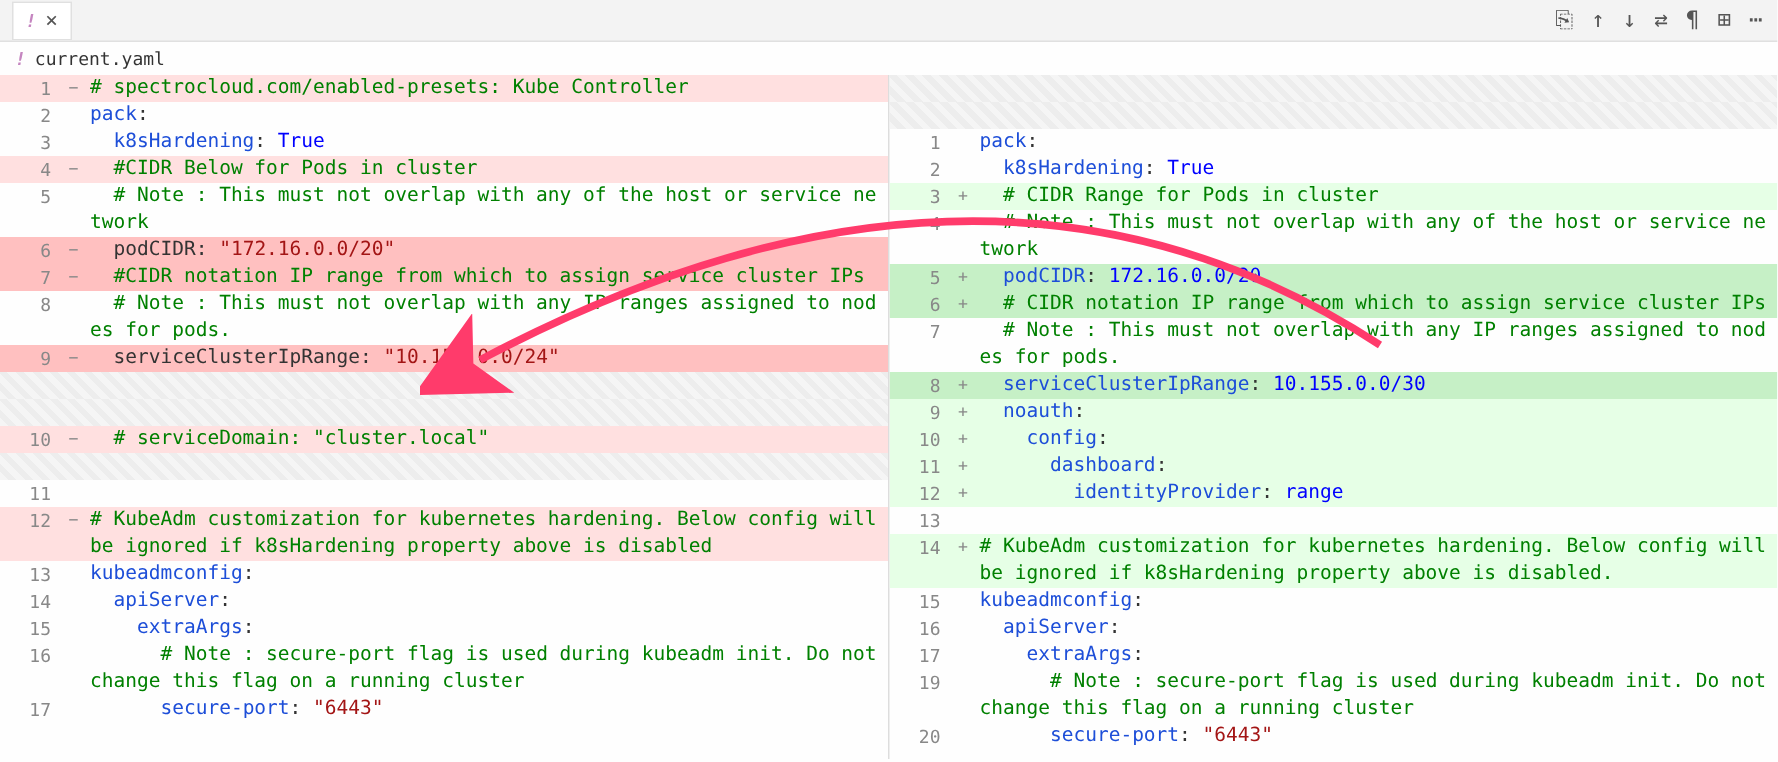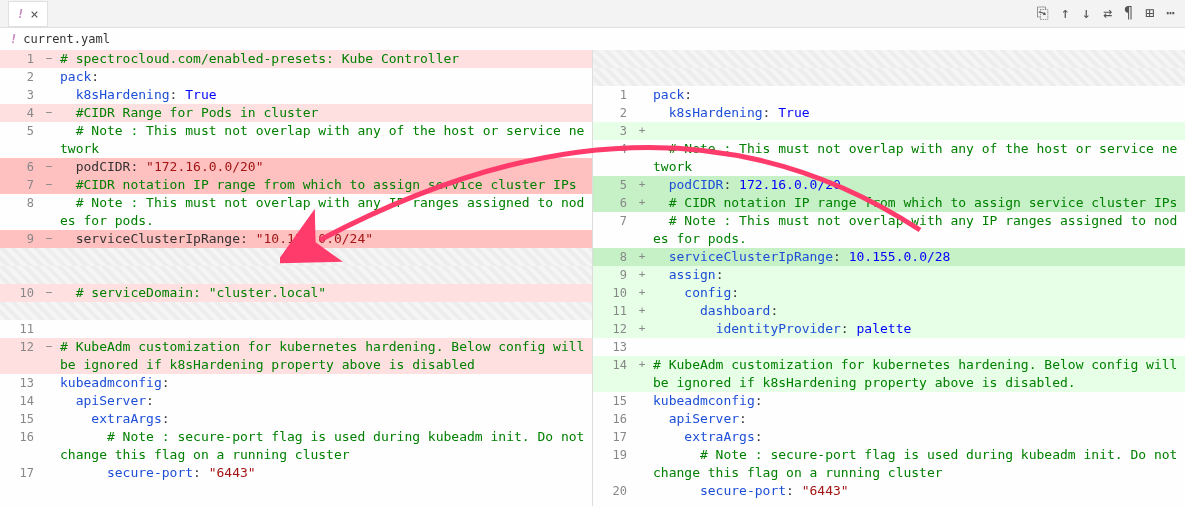--- a/index.html
+++ b/index.html
@@ -122,21 +122,21 @@
 <div class="sub-header">
   <span class="yaml-icon">!</span>
   <span>current.yaml</span>
 </div>
 
 <div class="diff-body">
   <div class="pane pane-left" id="left-pane">
       <div class="line bg-del"><div class="gutter">1</div><div class="marker">−</div><div class="code"><span class="c-comment"># spectrocloud.com/enabled-presets: Kube Controller</span></div></div>
       <div class="line "><div class="gutter">2</div><div class="marker"></div><div class="code"><span class="c-key">pack</span><span class="c-punc">:</span></div></div>
       <div class="line "><div class="gutter">3</div><div class="marker"></div><div class="code"><span>  </span><span class="c-key">k8sHardening</span><span class="c-punc">: </span><span class="c-bool">True</span></div></div>
-      <div class="line bg-del"><div class="gutter">4</div><div class="marker">−</div><div class="code"><span>  </span><span class="c-comment">#CIDR Range for Pods in cluster</span></div></div>
+      <div class="line bg-del"><div class="gutter">4</div><div class="marker">−</div><div class="code"><span>  </span><span class="c-comment">#CIDR Below for Pods in cluster</span></div></div>
       <div class="line "><div class="gutter">5</div><div class="marker"></div><div class="code"><span>  </span><span class="c-comment"># Note : This must not overlap with any of the host or service network</span></div></div>
       <div class="line bg-del-strong"><div class="gutter">6</div><div class="marker">−</div><div class="code"><span>  </span><span class="c-key-r">podCIDR</span><span class="c-punc">: </span><span class="c-string">"172.16.0.0/20"</span></div></div>
       <div class="line bg-del-strong"><div class="gutter">7</div><div class="marker">−</div><div class="code"><span>  </span><span class="c-comment">#CIDR notation IP range from which to assign service cluster IPs</span></div></div>
       <div class="line "><div class="gutter">8</div><div class="marker"></div><div class="code"><span>  </span><span class="c-comment"># Note : This must not overlap with any IP ranges assigned to nodes for pods.</span></div></div>
       <div class="line bg-del-strong"><div class="gutter">9</div><div class="marker">−</div><div class="code"><span>  </span><span class="c-key-r">serviceClusterIpRange</span><span class="c-punc">: </span><span class="c-string">"10.155.0.0/24"</span></div></div>
       <div class="line bg-hatch-del"><div class="gutter"></div><div class="marker"></div><div class="code"><span> </span></div></div>
       <div class="line bg-hatch-del"><div class="gutter"></div><div class="marker"></div><div class="code"><span> </span></div></div>
       <div class="line bg-del"><div class="gutter">10</div><div class="marker">−</div><div class="code"><span>  </span><span class="c-comment"># serviceDomain: "cluster.local"</span></div></div>
       <div class="line bg-hatch-del"><div class="gutter"></div><div class="marker"></div><div class="code"><span> </span></div></div>
       <div class="line "><div class="gutter">11</div><div class="marker"></div><div class="code"><span></span></div></div>
@@ -145,30 +145,30 @@
       <div class="line "><div class="gutter">14</div><div class="marker"></div><div class="code"><span>  </span><span class="c-key">apiServer</span><span class="c-punc">:</span></div></div>
       <div class="line "><div class="gutter">15</div><div class="marker"></div><div class="code"><span>    </span><span class="c-key">extraArgs</span><span class="c-punc">:</span></div></div>
       <div class="line "><div class="gutter">16</div><div class="marker"></div><div class="code"><span>      </span><span class="c-comment"># Note : secure-port flag is used during kubeadm init. Do not change this flag on a running cluster</span></div></div>
       <div class="line "><div class="gutter">17</div><div class="marker"></div><div class="code"><span>      </span><span class="c-key">secure-port</span><span class="c-punc">: </span><span class="c-string">"6443"</span></div></div>
     </div>
   <div class="pane" id="right-pane">
       <div class="line bg-hatch-add"><div class="gutter"></div><div class="marker"></div><div class="code"><span> </span></div></div>
       <div class="line bg-hatch-add"><div class="gutter"></div><div class="marker"></div><div class="code"><span> </span></div></div>
       <div class="line "><div class="gutter">1</div><div class="marker"></div><div class="code"><span class="c-key">pack</span><span class="c-punc">:</span></div></div>
       <div class="line "><div class="gutter">2</div><div class="marker"></div><div class="code"><span>  </span><span class="c-key">k8sHardening</span><span class="c-punc">: </span><span class="c-bool">True</span></div></div>
-      <div class="line bg-add"><div class="gutter">3</div><div class="marker">+</div><div class="code"><span>  </span></div></div>
+      <div class="line bg-add"><div class="gutter">3</div><div class="marker">+</div><div class="code"><span>  </span><span class="c-comment"># CIDR Range for Pods in cluster</span></div></div>
       <div class="line "><div class="gutter">4</div><div class="marker"></div><div class="code"><span>  </span><span class="c-comment"># Note : This must not overlap with any of the host or service network</span></div></div>
       <div class="line bg-add-strong"><div class="gutter">5</div><div class="marker">+</div><div class="code"><span>  </span><span class="c-key">podCIDR</span><span class="c-punc">: </span><span class="c-bool">172.16.0.0/20</span></div></div>
       <div class="line bg-add-strong"><div class="gutter">6</div><div class="marker">+</div><div class="code"><span>  </span><span class="c-comment"># CIDR notation IP range from which to assign service cluster IPs</span></div></div>
       <div class="line "><div class="gutter">7</div><div class="marker"></div><div class="code"><span>  </span><span class="c-comment"># Note : This must not overlap with any IP ranges assigned to nodes for pods.</span></div></div>
-      <div class="line bg-add-strong"><div class="gutter">8</div><div class="marker">+</div><div class="code"><span>  </span><span class="c-key">serviceClusterIpRange</span><span class="c-punc">: </span><span class="c-bool">10.155.0.0/28</span></div></div>
-      <div class="line bg-add"><div class="gutter">9</div><div class="marker">+</div><div class="code"><span>  </span><span class="c-key">assign</span><span class="c-punc">:</span></div></div>
+      <div class="line bg-add-strong"><div class="gutter">8</div><div class="marker">+</div><div class="code"><span>  </span><span class="c-key">serviceClusterIpRange</span><span class="c-punc">: </span><span class="c-bool">10.155.0.0/30</span></div></div>
+      <div class="line bg-add"><div class="gutter">9</div><div class="marker">+</div><div class="code"><span>  </span><span class="c-key">noauth</span><span class="c-punc">:</span></div></div>
       <div class="line bg-add"><div class="gutter">10</div><div class="marker">+</div><div class="code"><span>    </span><span class="c-key">config</span><span class="c-punc">:</span></div></div>
       <div class="line bg-add"><div class="gutter">11</div><div class="marker">+</div><div class="code"><span>      </span><span class="c-key">dashboard</span><span class="c-punc">:</span></div></div>
-      <div class="line bg-add"><div class="gutter">12</div><div class="marker">+</div><div class="code"><span>        </span><span class="c-key">identityProvider</span><span class="c-punc">: </span><span class="c-bool">palette</span></div></div>
+      <div class="line bg-add"><div class="gutter">12</div><div class="marker">+</div><div class="code"><span>        </span><span class="c-key">identityProvider</span><span class="c-punc">: </span><span class="c-bool">range</span></div></div>
       <div class="line "><div class="gutter">13</div><div class="marker"></div><div class="code"><span></span></div></div>
       <div class="line bg-add"><div class="gutter">14</div><div class="marker">+</div><div class="code"><span class="c-comment"># KubeAdm customization for kubernetes hardening. Below config will be ignored if k8sHardening property above is disabled.</span></div></div>
       <div class="line "><div class="gutter">15</div><div class="marker"></div><div class="code"><span class="c-key">kubeadmconfig</span><span class="c-punc">:</span></div></div>
       <div class="line "><div class="gutter">16</div><div class="marker"></div><div class="code"><span>  </span><span class="c-key">apiServer</span><span class="c-punc">:</span></div></div>
       <div class="line "><div class="gutter">17</div><div class="marker"></div><div class="code"><span>    </span><span class="c-key">extraArgs</span><span class="c-punc">:</span></div></div>
       <div class="line "><div class="gutter">19</div><div class="marker"></div><div class="code"><span>      </span><span class="c-comment"># Note : secure-port flag is used during kubeadm init. Do not change this flag on a running cluster</span></div></div>
       <div class="line "><div class="gutter">20</div><div class="marker"></div><div class="code"><span>      </span><span class="c-key">secure-port</span><span class="c-punc">: </span><span class="c-string">"6443"</span></div></div>
     </div>
 
   <svg class="annot-arrow" viewBox="0 0 660 160">

